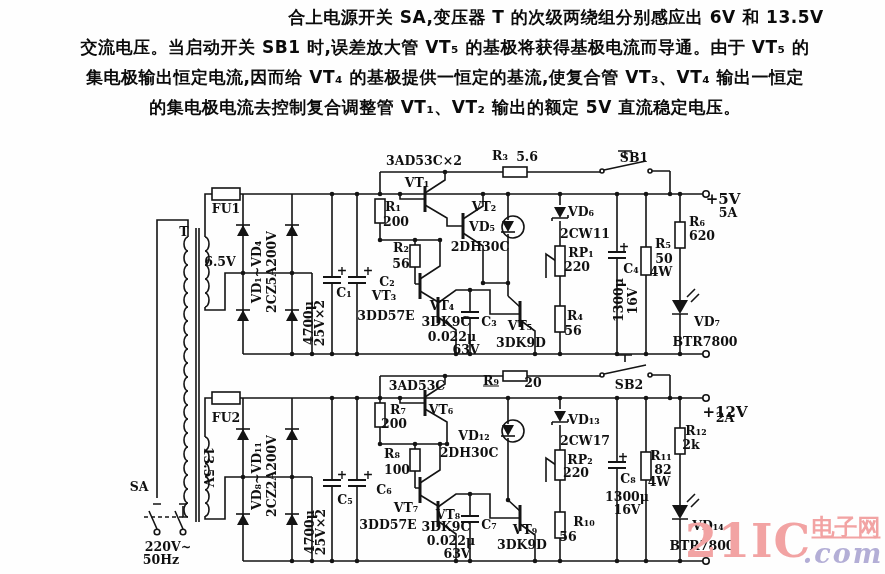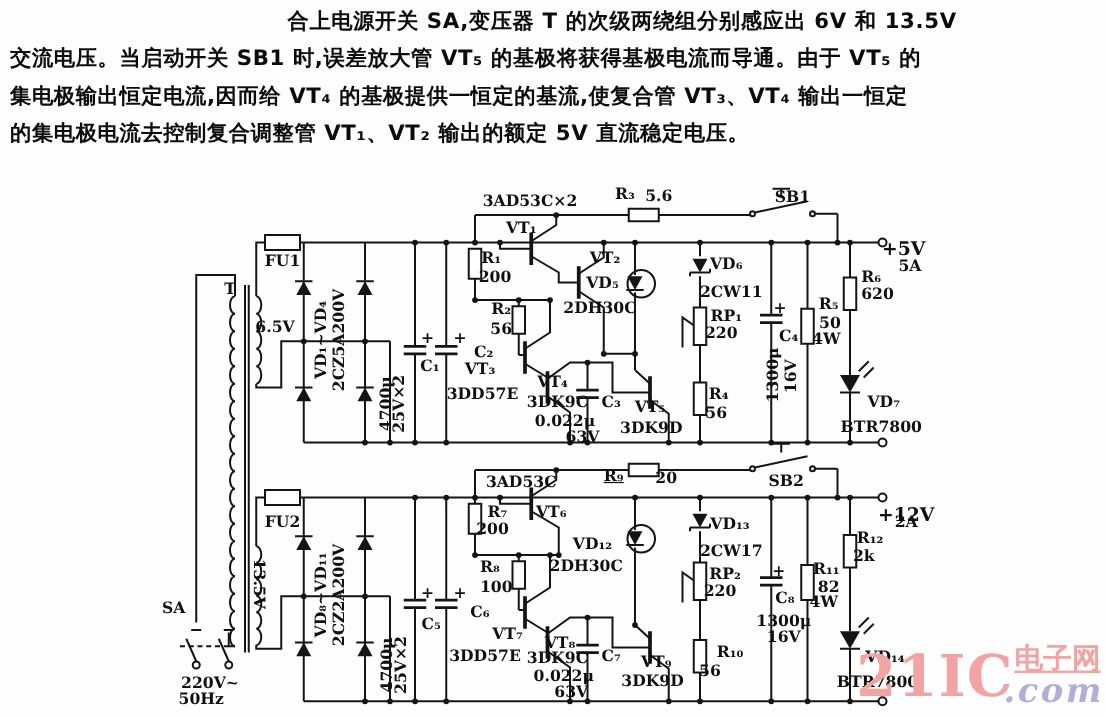--- a/index.html
+++ b/index.html
@@ -1,21 +1,21 @@
 <!DOCTYPE html>
 <html style="--wm-pink: #f2a3a3; --wm-purple: #b3aed6;"><head>
 <meta charset="utf-8">
 <style>
   html,body{margin:0;padding:0;background:#ffffff;}
   #page{position:relative;width:885px;height:574px;background:#fefefe;overflow:hidden;
         font-family:"DejaVu Serif",serif;}
   
   #intro{position:absolute;left:8px;top:2px;width:874px;
          font-family:"DejaVu Sans",sans-serif;font-weight:bold;
-         font-size:17px;line-height:30px;color:#0b0b0b;letter-spacing:.5px;}
+         font-size:17px;line-height:30px;color:#0b0b0b;letter-spacing:.5px;text-align:center;}
   #intro .l0{text-indent:222px;}
   
   #schematic{position:absolute;left:0;top:0;width:885px;height:574px;}
   #wires{position:absolute;left:0;top:0;}
   #labels{position:absolute;left:0;top:0;width:885px;height:574px;pointer-events:none;}
   .slabel{position:absolute;transform:translate(-50%,-50%);white-space:nowrap;
           font:bold 12.5px "DejaVu Serif",serif;color:#101010;}
   .slabel.r-90{transform:translate(-50%,-50%) rotate(-90deg);}
   .slabel.r90{transform:translate(-50%,-50%) rotate(90deg);}
   

